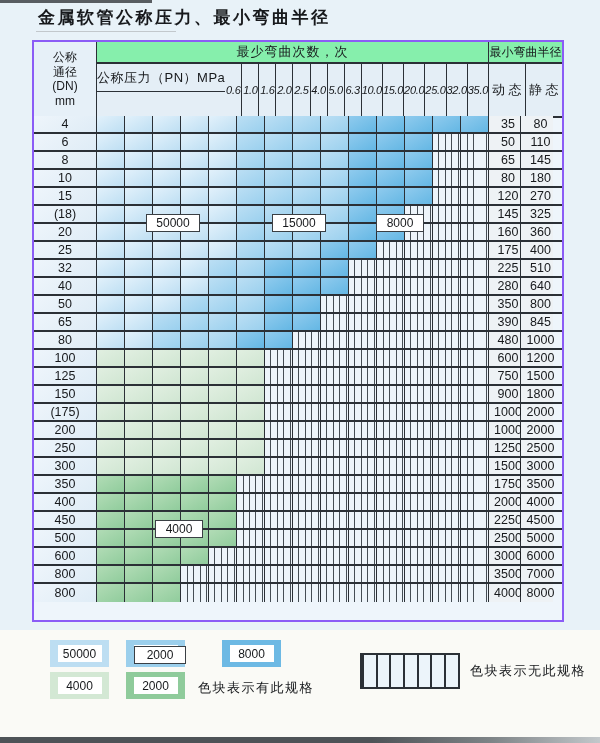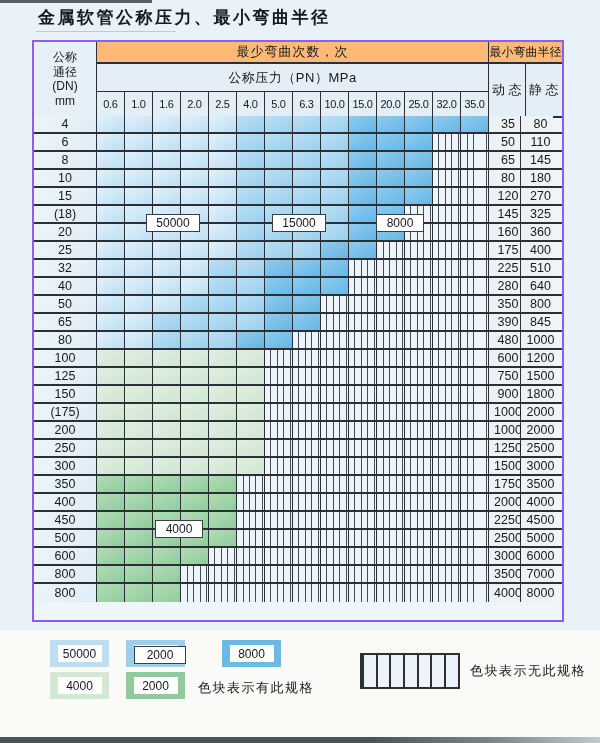--- a/index.html
+++ b/index.html
@@ -15,29 +15,29 @@
 
   
   .tbl{position:absolute;left:32px;top:40px;width:528px;height:578px;border:2px solid #8b5cf6;
        background:#eef5fb;}
   .thead{height:74px;}
   .thead-flex{display:flex;height:74px;border-bottom:2px solid #2b3036;box-sizing:content-box;}
   .dn-head{width:63px;border-right:1px solid #2b3036;box-sizing:border-box;background:#e6f0f8;
            display:flex;flex-direction:column;align-items:center;justify-content:center;
            font-size:12px;line-height:14.5px;text-align:center;}
   .hr-col{flex:1;display:flex;flex-direction:column;}
-  .bandA{display:flex;height:22px;border-bottom:2px solid #2b3036;box-sizing:border-box;background:#fdba74;}
+  .bandA{display:flex;height:22px;border-bottom:2px solid #2b3036;box-sizing:border-box;background:#86efac;}
   .cycles-head{width:392px;border-right:1px solid #2b3036;box-sizing:border-box;display:flex;
                align-items:center;justify-content:center;font-size:13px;letter-spacing:1px;}
   .radius-head{flex:1;display:flex;align-items:center;justify-content:center;font-size:12px;}
   .bandBC{display:flex;flex:1;background:#e4eef6;}
-  .pn-block{width:392px;border-right:1px solid #2b3036;box-sizing:border-box;display:flex;flex-direction:column;}
+  .pn-block{width:392px;border-right:1px solid #2b3036;box-sizing:border-box;display:flex;flex-direction:row;}
   .pn-head{height:28px;border-bottom:1px solid #2b3036;box-sizing:border-box;display:flex;
            align-items:center;justify-content:center;font-size:13px;letter-spacing:.5px;}
-  .pn-nums{flex:1;display:flex;}
+  .pn-nums{flex:1;display:flex;font-style:italic;}
   .pn-num{flex:1;border-right:1px solid #2b3036;box-sizing:border-box;display:flex;align-items:center;
           justify-content:center;font-size:11px;letter-spacing:-.3px;}
   .pn-num:last-child{border-right:none;}
   .sd-block{flex:1;display:flex;}
   .sd-cell{width:50%;border-right:1px solid #2b3036;box-sizing:border-box;display:flex;align-items:center;
            justify-content:center;font-size:13px;}
   .sd-cell:last-child{border-right:none;}
 
   .tbody{position:relative;}
   .trow{display:flex;height:18px;box-sizing:border-box;border-bottom:2px solid #2b3036;}

